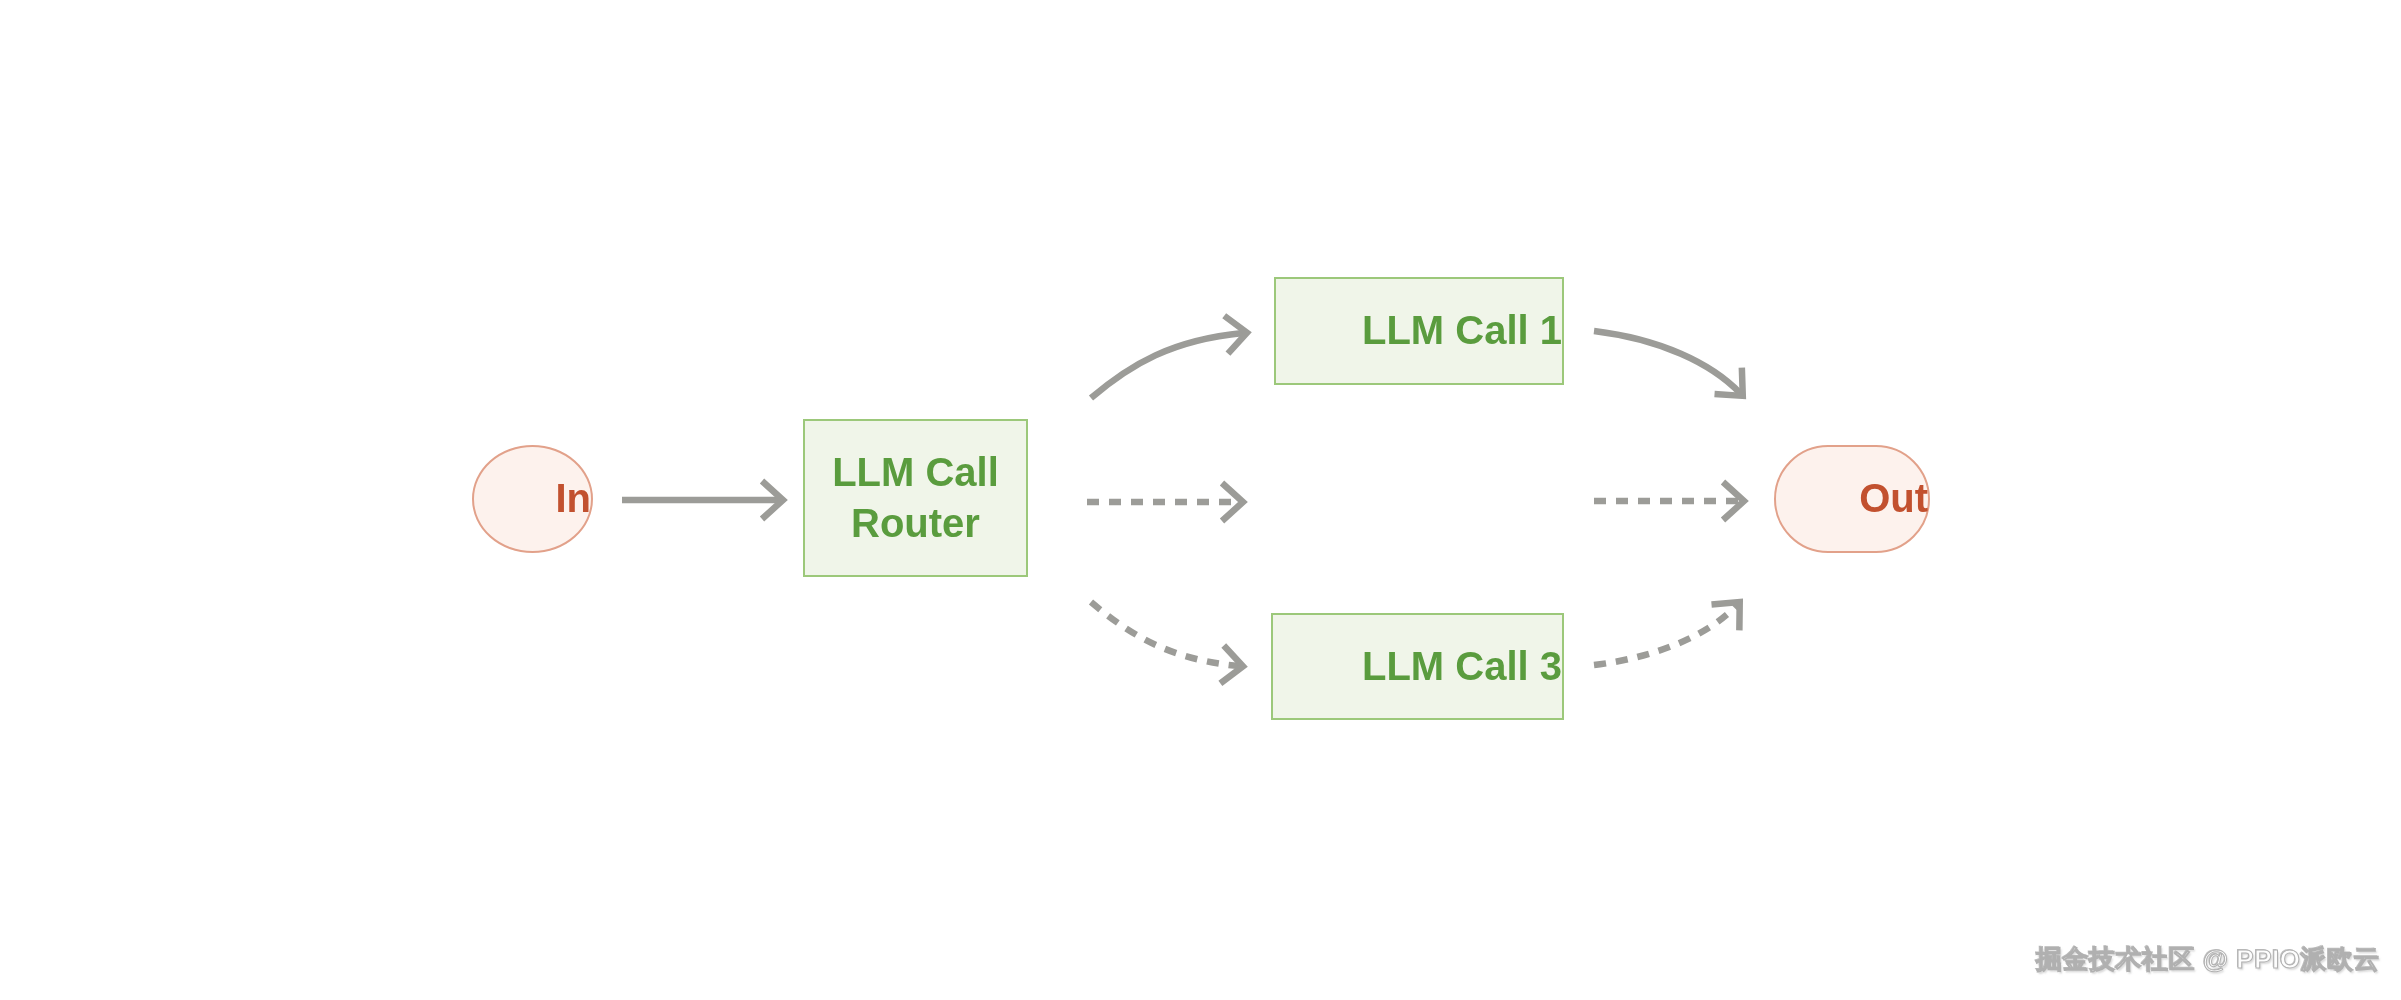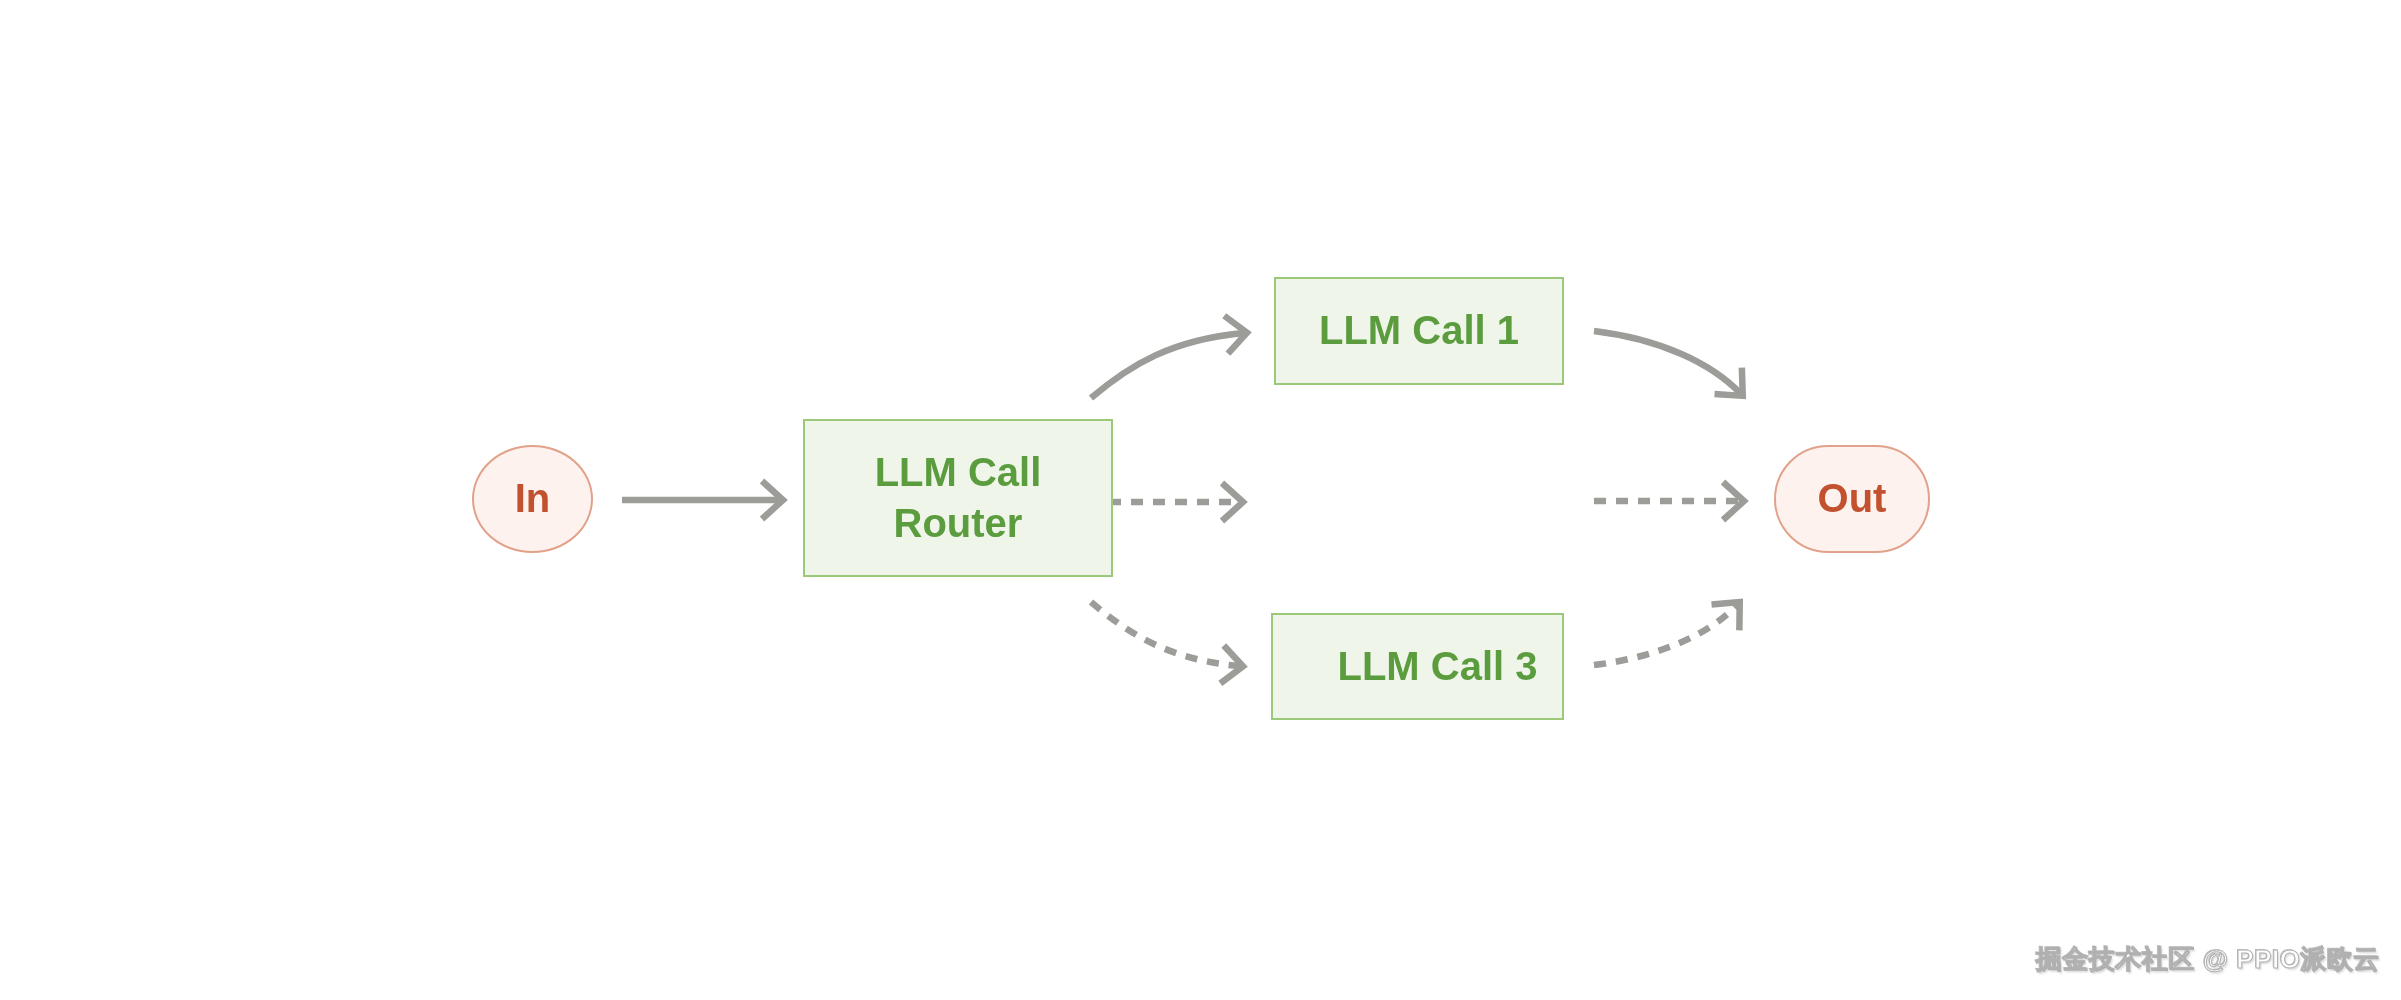--- a/index.html
+++ b/index.html
@@ -42,41 +42,41 @@
     fill: none;
     stroke: var(--arrow-gray);
     stroke-width: 6.5;
     stroke-linejoin: miter;
     stroke-linecap: butt;
   }
   .node {
     position: absolute;
     display: flex;
     align-items: center;
-    justify-content: center;
+    justify-content: flex-end;
     text-align: center;
     font-weight: bold;
     font-size: 40px;
     line-height: 1.28;
   }
   .node.green {
     background: var(--green-fill);
     border: 2px solid var(--green-border);
     color: var(--green-text);
   }
   .node.pink {
     background: var(--pink-fill);
     border: 2.5px solid var(--pink-border);
     color: var(--red-text);
   }
   .node.oval  { border-radius: 50%; }
   .node.pill  { border-radius: 54px; }
 
   #node-in     { left: 472px;  top: 445px; width: 121px; height: 108px; }
-  #node-router { left: 803px;  top: 419px; width: 310px; height: 158px; padding: 8px 10px; }
+  #node-router { left: 803px;  top: 419px; width: 225px; height: 158px; padding: 8px 10px; }
   #node-call1  { left: 1274px; top: 277px; width: 290px; height: 108px; }
   #node-call2  { left: 1272px; top: 450px; width: 294px; height: 110px; }
   #node-call3  { left: 1271px; top: 613px; width: 293px; height: 107px; padding-left: 40px; }
   #node-out    { left: 1774px; top: 445px; width: 156px; height: 108px; }
 
   .watermark {
     position: absolute;
     right: 21px; bottom: 23px;
     font-size: 26px;
     font-weight: 600;

